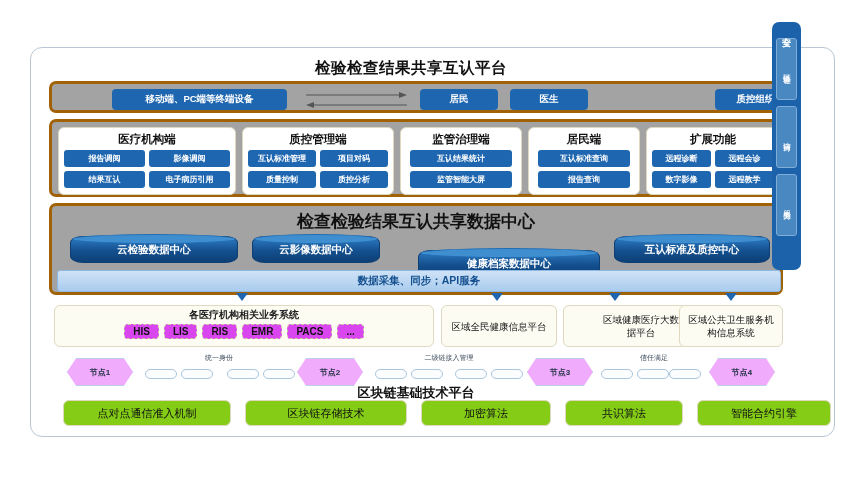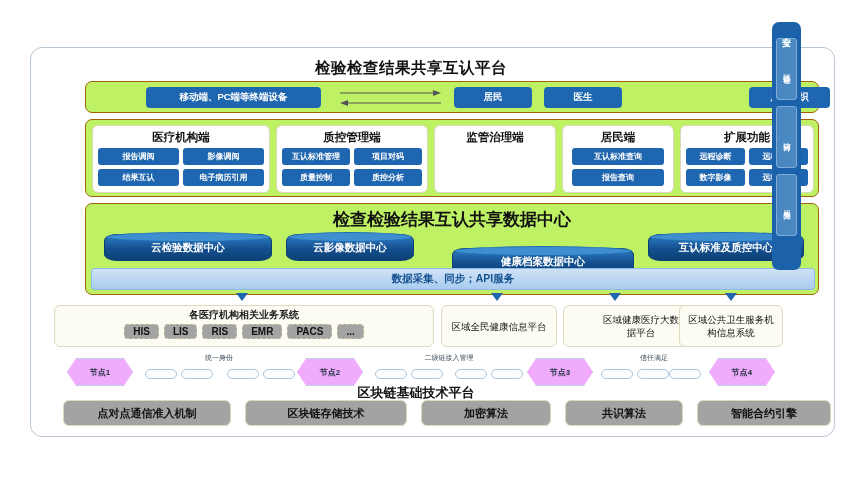--- a/index.html
+++ b/index.html
@@ -18,22 +18,22 @@
   }
 
   
   .main-title{
     position:absolute;left:0;top:10px;width:760px;text-align:center;
     font-size:15.5px;font-weight:bold;color:#111;letter-spacing:.5px;
   }
 
   
   .panel{
-    position:absolute;background:#bef264;border:1px solid #a16207;
-    border-radius:7px;box-sizing:border-box;margin-left:36px;
+    position:absolute;background:#a3a3a3;border:3px solid #a16207;
+    border-radius:7px;box-sizing:border-box;
   }
 
   
   .row-terminal{left:18px;top:33px;width:734px;height:32px;}
   .bluebtn{
     position:absolute;background:#1f66b0;border-radius:4px;
     color:#fff;font-size:9.5px;font-weight:bold;
     display:flex;align-items:center;justify-content:center;
     box-sizing:border-box;white-space:nowrap;
   }
@@ -113,21 +113,21 @@
   
   .row-sys{left:18px;top:253px;width:734px;height:50px;}
   .sysbox{
     position:absolute;top:4px;height:42px;background:#fdfcf3;
     border:1px solid #ded9bf;border-radius:6px;box-sizing:border-box;
   }
   .sys-main{left:5px;width:380px;}
   .sys-main .st{text-align:center;font-size:10px;font-weight:bold;color:#222;margin-top:2px;}
   .tagrow{display:flex;gap:5px;justify-content:center;margin-top:2px;}
   .tag{
-    border:1px dashed #cdc6a6;border-radius:4px;background:#a3a3a3;
+    border:1px dashed #cdc6a6;border-radius:4px;background:#d946ef;
     font-size:10px;font-weight:bold;color:#111;
     padding:1px 8px;box-sizing:border-box;
   }
   .plat{
     display:flex;align-items:center;justify-content:center;text-align:center;
     font-size:9.5px;color:#111;line-height:13px;padding:0 4px;
   }
   .sys-p0{left:392px;width:116px;}
   .sys-p1{left:514px;width:124px;padding-left:36px;}
   .sys-p2{left:630px;width:104px;}
@@ -152,24 +152,24 @@
 
   
   .bc-title{
     position:absolute;left:0;top:336px;width:770px;text-align:center;
     font-size:13px;font-weight:bold;color:#111;
   }
 
   
   .row-bottom{position:absolute;left:18px;top:352px;width:734px;height:28px;}
   .techbox{
-    position:absolute;top:0;height:26px;background:#a3a3a3;
+    position:absolute;top:0;height:26px;background:#84cc16;
     border:1px solid #ded8bd;border-radius:6px;
     display:flex;align-items:center;justify-content:center;
-    font-size:11px;color:#111;box-sizing:border-box;white-space:nowrap;font-weight:bold;
+    font-size:11px;color:#111;box-sizing:border-box;white-space:nowrap;
   }
   .tb0{left:14px;width:168px;}
   .tb1{left:196px;width:162px;}
   .tb2{left:372px;width:130px;}
   .tb3{left:516px;width:118px;}
   .tb4{left:648px;width:134px;}
 
   
   .sidebar{
     position:absolute;left:772px;top:22px;width:29px;height:248px;
@@ -231,20 +231,24 @@
         <div class="modgrid">
           <div class="chip">互认标准管理</div>
           <div class="chip">项目对码</div>
           <div class="chip">质量控制</div>
           <div class="chip">质控分析</div>
         </div>
       </div>
 
       <div class="modcol mc2 c1">
         <div class="mt">监管治理端</div>
+        <div class="modgrid">
+          <div class="chip">互认结果统计</div>
+          <div class="chip">监管智能大屏</div>
+        </div>
       </div>
 
       <div class="modcol mc3 c1">
         <div class="mt">居民端</div>
         <div class="modgrid">
           <div class="chip">互认标准查询</div>
           <div class="chip">报告查询</div>
         </div>
       </div>
 

